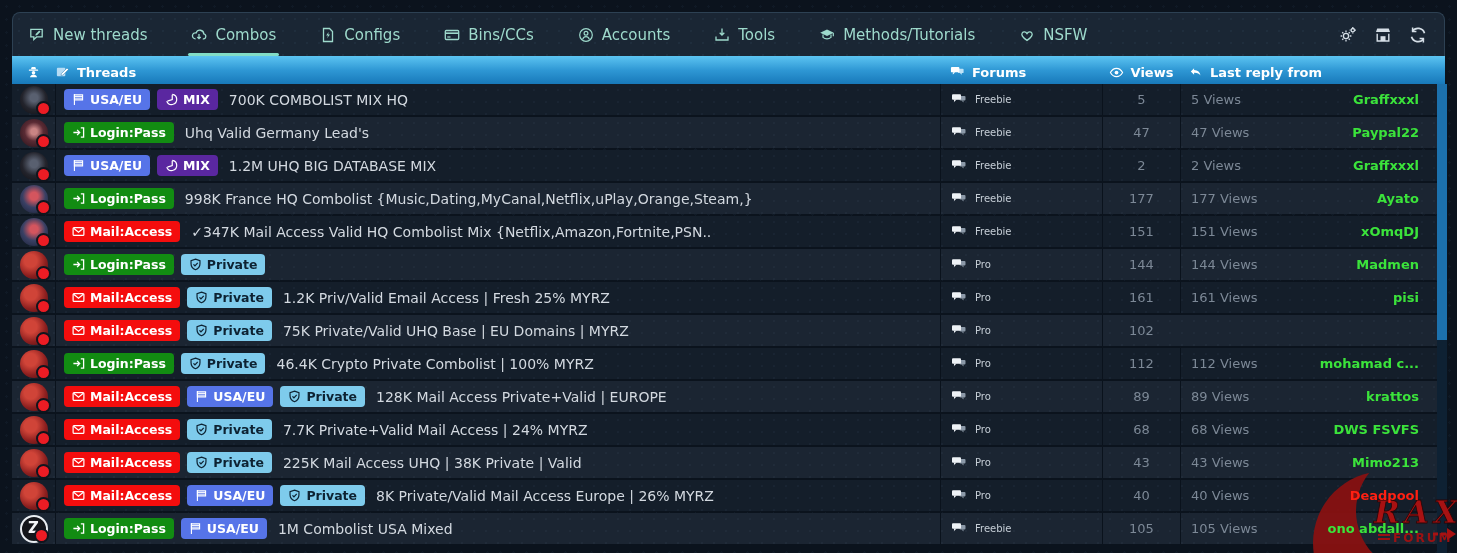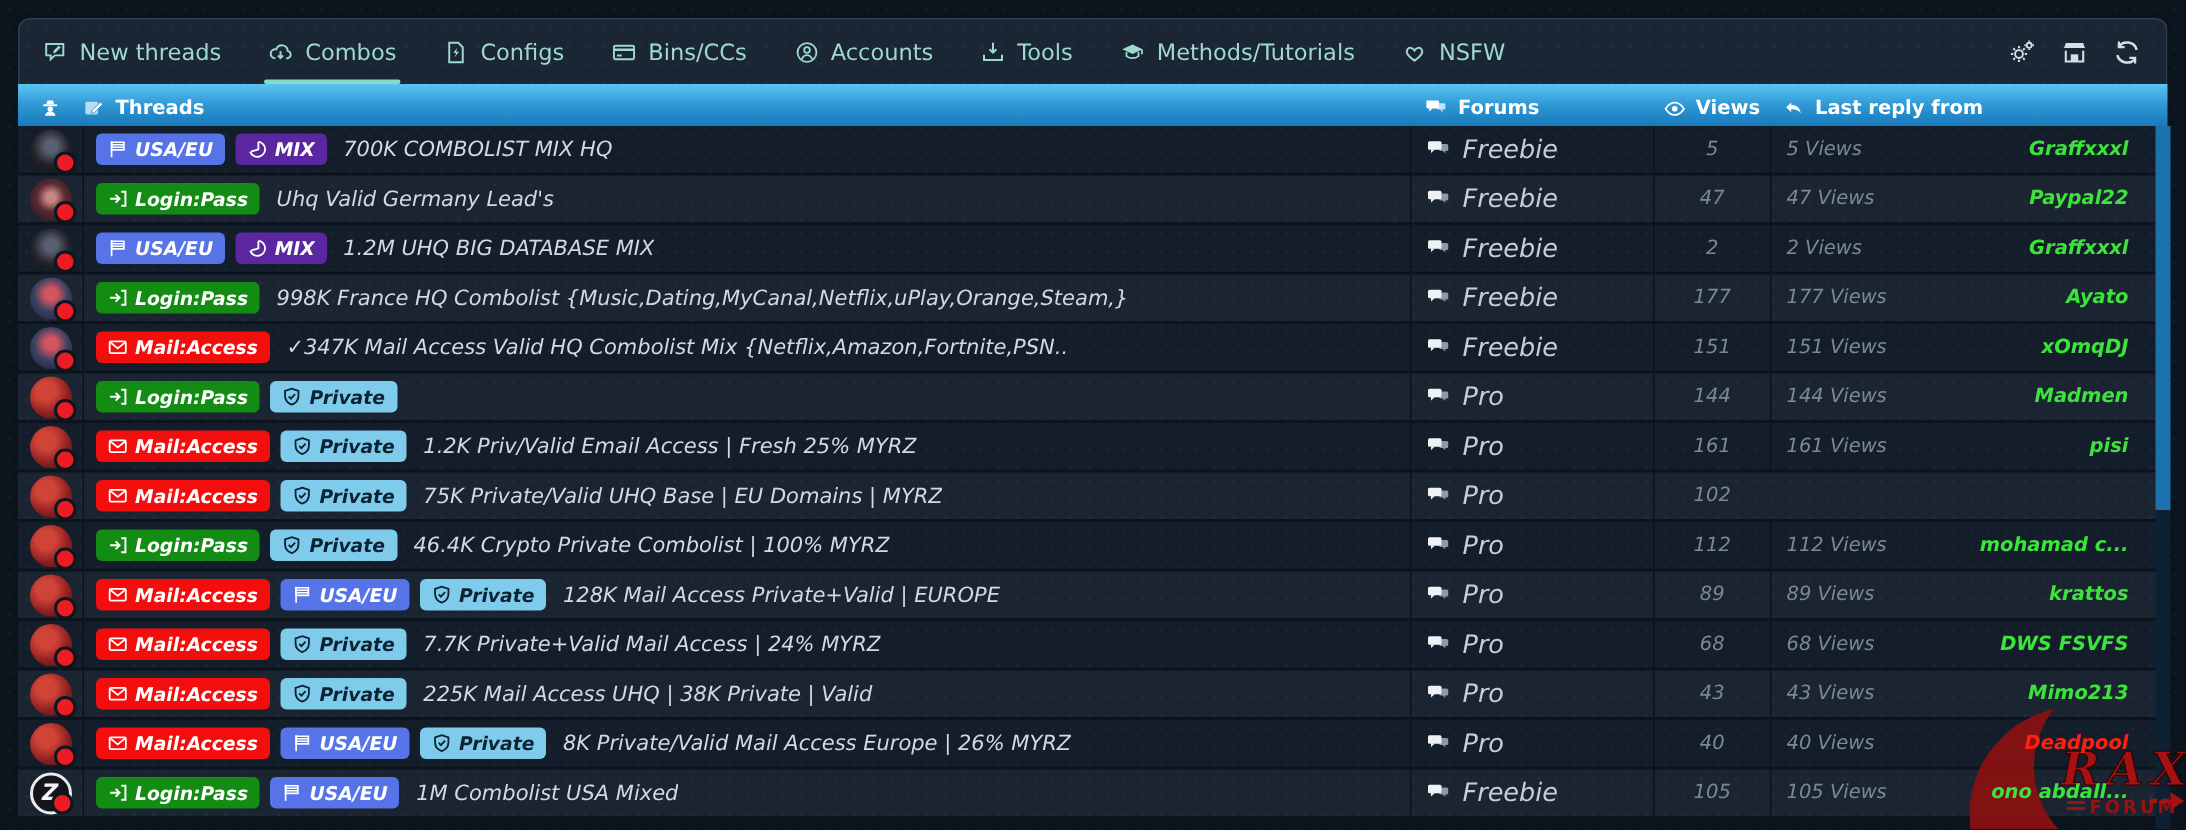--- a/index.html
+++ b/index.html
@@ -5,21 +5,21 @@
   html,body{margin:0;padding:0;background:#0b131d;}
   body{width:1457px;height:553px;overflow:hidden;font-family:"DejaVu Sans","Liberation Sans",sans-serif;}
   .page{position:relative;width:1457px;height:553px;background:#0b131d;
         background-image:radial-gradient(rgba(110,150,190,.05) 1px,transparent 1.2px);background-size:13px 13px;}
 
   
   .navbar{position:absolute;left:12px;top:12px;width:1433px;height:44px;box-sizing:border-box;
           background:#1a2634;border:1px solid #2d4153;border-bottom:none;border-radius:8px 8px 0 0;
           display:flex;align-items:center;padding:0 16px;
           background-image:radial-gradient(rgba(120,160,200,.06) 1px,transparent 1.2px);background-size:12px 12px;}
-  .tabs{display:flex;height:100%;align-items:center;gap:32px;}
+  .tabs{display:flex;height:100%;align-items:center;gap:44px;}
   .tab{position:relative;height:100%;display:flex;align-items:center;gap:8px;color:#9edacc;font-size:15px;cursor:pointer;white-space:nowrap;}
   .tab svg{width:16px;height:16px;display:block;}
   .tab.active::after{content:"";position:absolute;left:-3px;right:-3px;bottom:0;height:3px;background:#82dcc6;border-radius:2px;}
   .nav-actions{margin-left:auto;display:flex;align-items:center;gap:15px;color:#d5dee6;}
   .nav-actions .act{cursor:pointer;display:flex;}
   .nav-actions svg{width:20px;height:20px;display:block;}
 
   
   .grid-cols{display:grid;grid-template-columns:43px 885px 162px 78px 1fr;}
   .theader{position:absolute;left:12px;top:56px;width:1433px;height:32px;
@@ -28,21 +28,21 @@
   .theader .th{display:flex;align-items:center;gap:7px;height:100%;}
   .theader svg{width:15px;height:15px;}
   .th-av{justify-content:center;}
   .th-forums{padding-left:10px;}
   .th-views{justify-content:center;}
   .th-last{padding-left:8px;}
 
   
   .rows{position:absolute;left:12px;top:84px;width:1433px;}
   .row{height:31px;margin-bottom:2px;align-items:center;
-       background-image:radial-gradient(rgba(120,160,200,.05) 1px,transparent 1.2px);background-size:12px 12px;font-style:italic;}
+       background-image:radial-gradient(rgba(120,160,200,.05) 1px,transparent 1.2px);background-size:12px 12px;}
   .row.odd{background-color:#141e2a;}
   .row.even{background-color:#1b2532;}
   .cell{height:100%;display:flex;align-items:center;box-sizing:border-box;min-width:0;}
   .cell+.cell{border-left:1px solid #0a121c;}
 
   .c-av{justify-content:center;}
   .avatar{position:relative;width:28px;height:28px;border-radius:50%;flex:0 0 auto;}
   .av-skull{background:radial-gradient(circle at 50% 42%,#596070 0 18%,#23242c 55%,#0f1015 100%);}
   .av-reaper{background:radial-gradient(circle at 50% 45%,#c98484 0 15%,#5a2b34 45%,#221018 100%);}
   .av-char{background:radial-gradient(circle at 50% 40%,#d4555e 0 18%,#394064 52%,#1a2036 100%);}
@@ -56,21 +56,21 @@
   .badge{display:inline-flex;align-items:center;gap:5px;height:21px;padding:0 8px;border-radius:4px;
          font-size:12.5px;font-weight:bold;color:#fff;margin-right:7px;flex:0 0 auto;cursor:pointer;}
   .badge svg{width:13px;height:13px;display:block;}
   .badge.blue{background:#5674e8;}
   .badge.purple{background:#5a27a0;}
   .badge.green{background:#128c12;}
   .badge.red{background:#f40d0d;}
   .badge.light{background:#7ecbec;color:#0d2232;}
   .title{margin-left:4px;color:#d3d9e0;font-size:14px;overflow:hidden;text-overflow:ellipsis;cursor:pointer;}
 
-  .c-forum{padding-left:10px;gap:8px;color:#c6ced6;font-size:17px;}
+  .c-forum{padding-left:10px;gap:8px;color:#c6ced6;font-size:10px;}
   .c-forum svg{width:16px;height:16px;flex:0 0 auto;}
   .forum-label{cursor:pointer;}
 
   .c-views{justify-content:center;color:#7c8896;font-size:13px;}
   .c-last{padding:0 26px 0 10px;}
   .views-text{color:#7c8896;font-size:13px;}
   .username{margin-left:auto;font-size:13px;font-weight:600;cursor:pointer;position:relative;z-index:60;white-space:nowrap;}
 
   
   .scrollbar{position:absolute;left:1437px;top:84px;width:10px;height:469px;background:#0e2133;}

